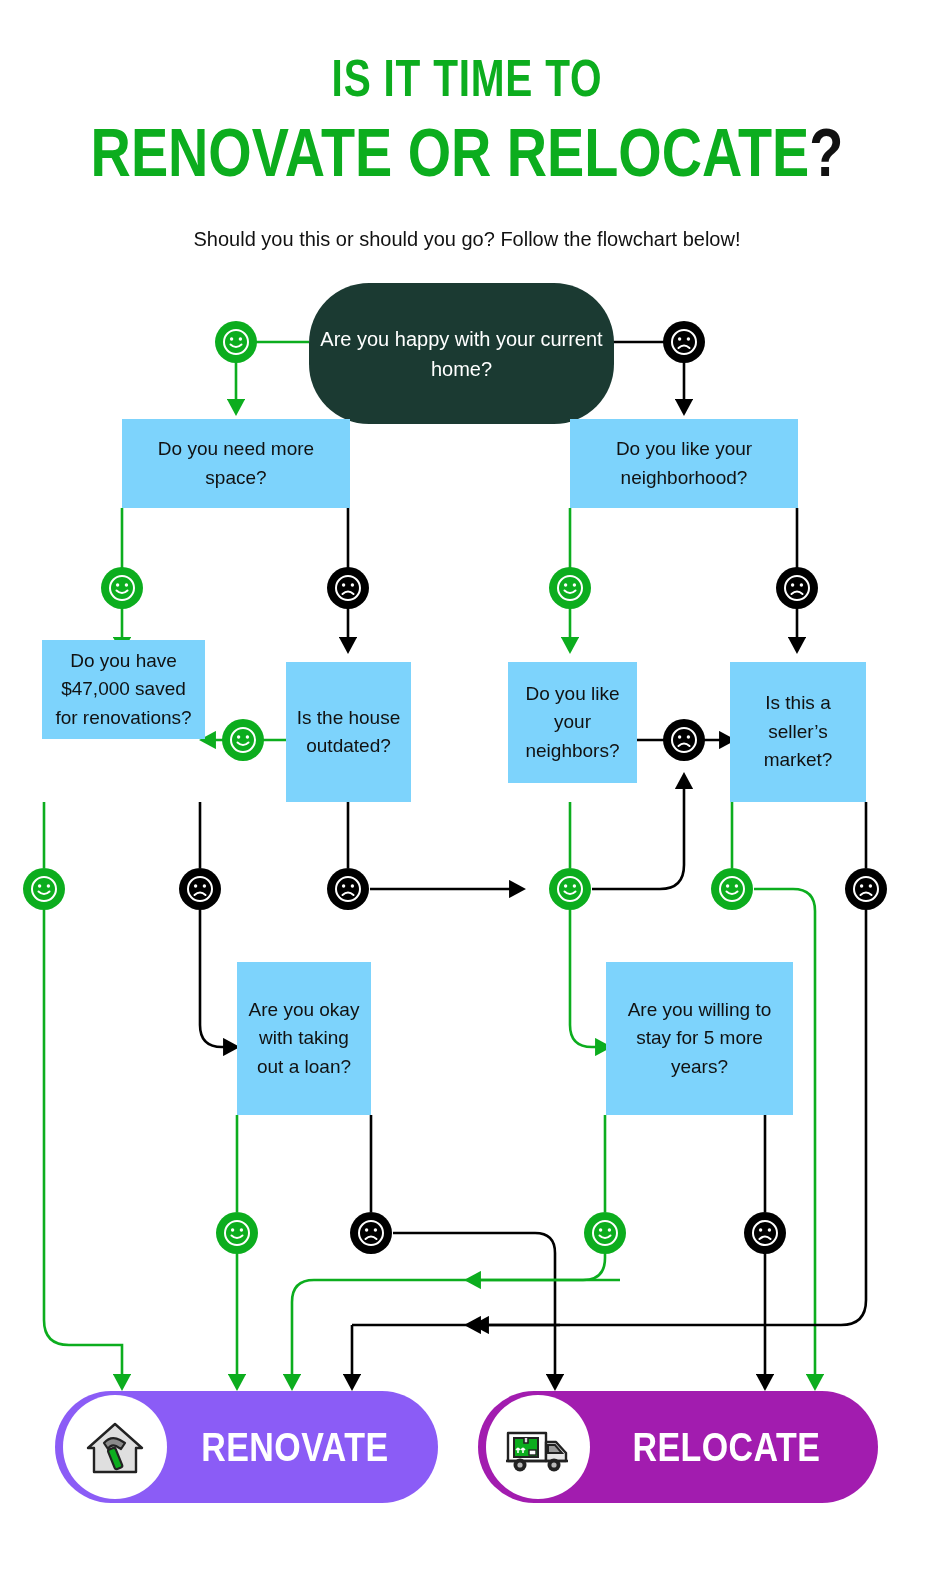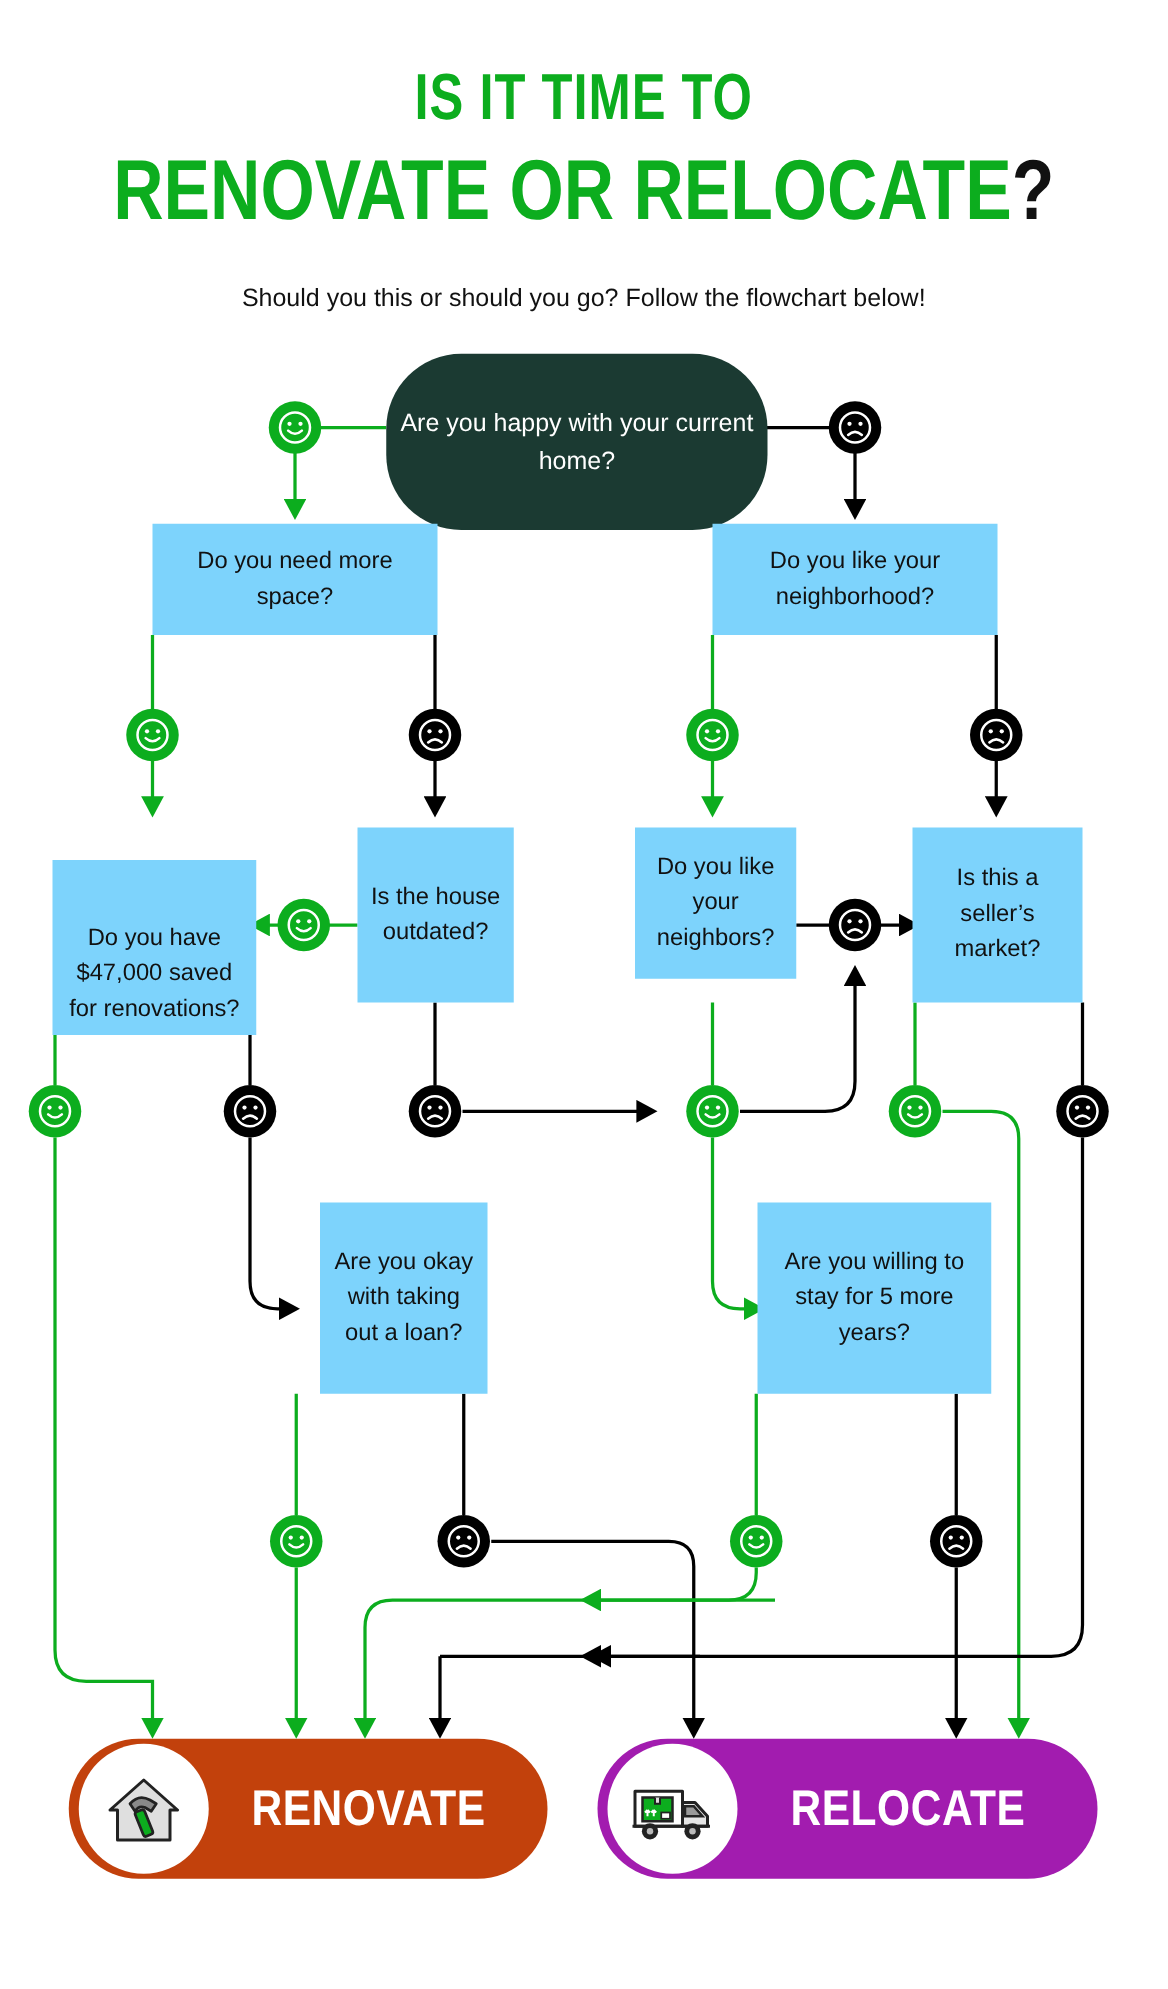--- a/index.html
+++ b/index.html
@@ -91,21 +91,21 @@
   .face svg { display: block; }
 
   
   .result {
     position: absolute;
     border-radius: 70px;
     display: flex;
     align-items: center;
     color: #ffffff;
   }
-  .result.renovate { background: #c2410c; }
+  .result.renovate { background: #8b5cf6; }
   .result.relocate { background: #a21caf; }
   .result .badge {
     width: 104px; height: 104px;
     min-width: 104px;
     border-radius: 50%;
     background: #ffffff;
     margin-left: 8px;
     display: flex;
     align-items: center;
     justify-content: center;
@@ -208,37 +208,37 @@
   </div>
 
   <div class="node" style="left:122px; top:419px; width:228px; height:89px;">
     <span>Do you need more space?</span>
   </div>
 
   <div class="node" style="left:570px; top:419px; width:228px; height:89px;">
     <span>Do you like your neighborhood?</span>
   </div>
 
-  <div class="node" style="left:42px; top:688px; width:163px; height:140px;align-items:flex-end;">
+  <div class="node" style="left:42px; top:640px; width:163px; height:99px;">
     <span>Do you have $47,000 saved for renovations?</span>
   </div>
 
   <div class="node" style="left:286px; top:662px; width:125px; height:140px;">
     <span>Is the house outdated?</span>
   </div>
 
   <div class="node" style="left:508px; top:662px; width:129px; height:121px;">
     <span>Do you like your neighbors?</span>
   </div>
 
   <div class="node" style="left:730px; top:662px; width:136px; height:140px;">
     <span>Is this a seller’s market?</span>
   </div>
 
-  <div class="node" style="left:237px; top:962px; width:134px; height:153px;margin-left:19px;">
+  <div class="node" style="left:237px; top:962px; width:134px; height:153px;">
     <span>Are you okay with taking out a loan?</span>
   </div>
 
   <div class="node" style="left:606px; top:962px; width:187px; height:153px;">
     <span>Are you willing to stay for 5 more years?</span>
   </div>
 
   <div class="face happy" style="left:215px; top:321px;">
     <svg width="30" height="30" viewBox="0 0 30 30" aria-hidden="true">
       <circle cx="15" cy="15" r="12" fill="none" stroke="#fff" stroke-width="2"></circle>

